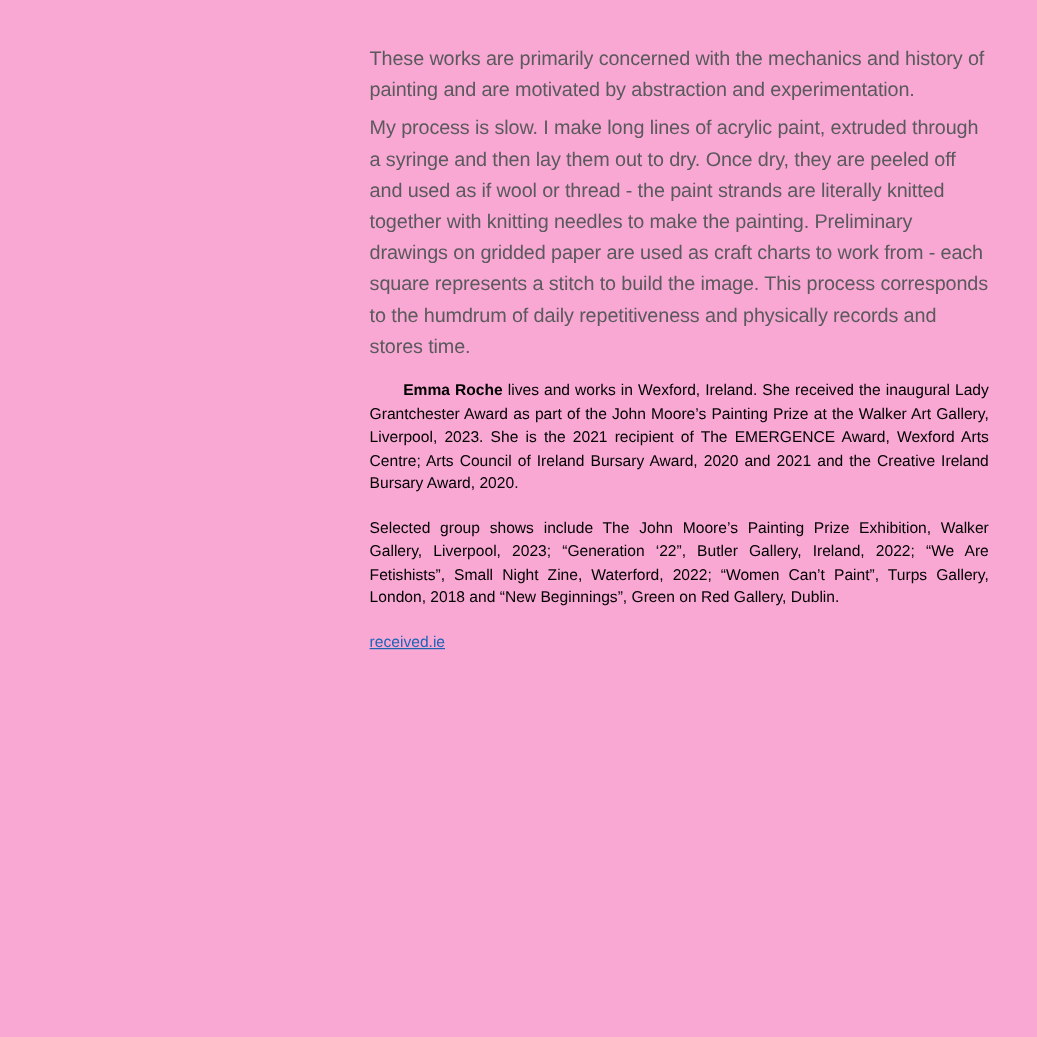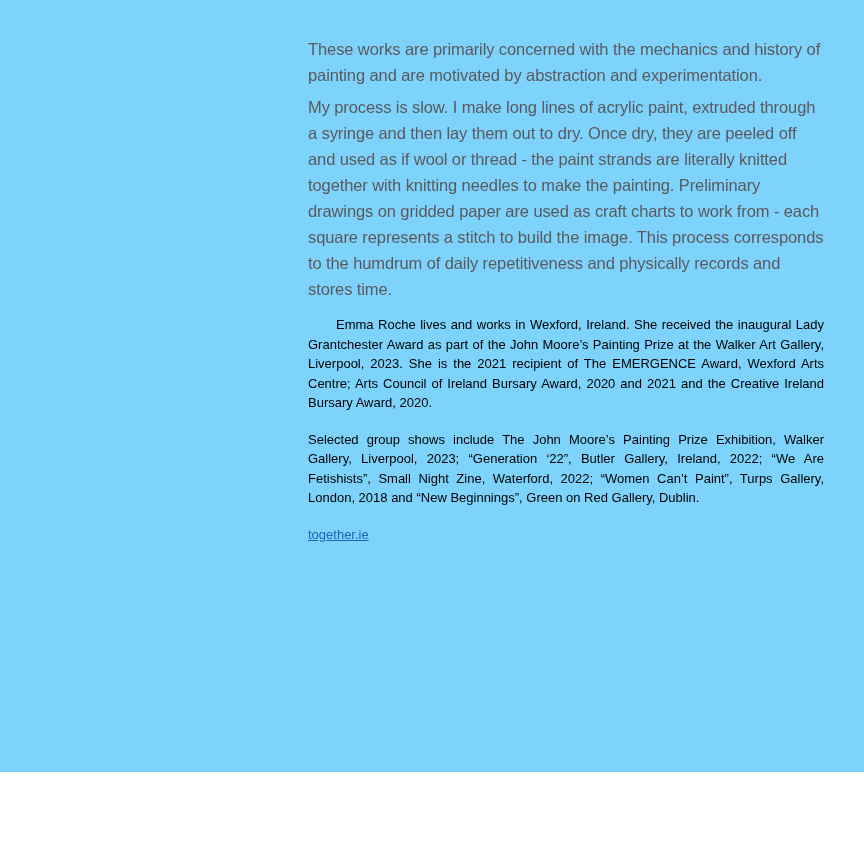--- a/index.html
+++ b/index.html
@@ -7,22 +7,22 @@
     padding: 0;
     background: #ffffff;
     width: 864px;
     height: 864px;
     overflow: hidden;
     font-family: "Liberation Sans", sans-serif;
   }
   .page {
     position: relative;
     width: 864px;
-    height: 772px;
-    background: #7dd3fc;
+    height: 864px;
+    background: #f9a8d4;
   }
   .text-column {
     position: absolute;
     left: 308px;
     top: 36px;
     width: 516px;
   }
   p { margin: 0; padding: 0; }
   .statement {
     font-size: 16.5px;
@@ -34,21 +34,21 @@
   }
   .statement:last-of-type { margin-bottom: 0; }
   .statement-group { margin-bottom: 13px; }
   .bio {
     font-size: 13px;
     line-height: 19.5px;
     color: #000000;
     text-align: justify;
     margin-bottom: 17px;
   }
-  .bio strong { font-weight: normal; padding-left: 28px; }
+  .bio strong { font-weight: bold; padding-left: 28px; }
   .weblink {
     display: inline-block;
     font-size: 13px;
     line-height: 19.5px;
     color: #1d64b5;
     text-decoration: underline;
     cursor: pointer;
   }
 </style>
 </head>
@@ -60,16 +60,16 @@
     <div class="statement-group">
       <p class="statement">These works are primarily concerned with the mechanics and history of painting and are motivated by abstraction and experimentation.</p>
       <p class="statement">My process is slow. I make long lines of acrylic paint, extruded through a syringe and then lay them out to dry. Once dry, they are peeled off and used as if wool or thread - the paint strands are literally knitted together with knitting needles to make the painting. Preliminary drawings on gridded paper are used as craft charts to work from - each square represents a stitch to build the image. This process corresponds to the humdrum of daily repetitiveness and physically records and stores time.</p>
     </div>
 
     <p class="bio"><strong>Emma Roche</strong><span> lives and works in Wexford, Ireland. She received the inaugural Lady Grantchester Award as part of the John Moore’s Painting Prize at the Walker Art Gallery, Liverpool, 2023. She is the 2021 recipient of The EMERGENCE Award, Wexford Arts Centre; Arts Council of Ireland Bursary Award, 2020 and 2021 and the Creative Ireland Bursary Award, 2020.</span></p>
 
 
     <p class="bio">Selected group shows include The John Moore’s Painting Prize Exhibition, Walker Gallery, Liverpool, 2023; “Generation ‘22”, Butler Gallery, Ireland, 2022; “We Are Fetishists”, Small Night Zine, Waterford, 2022; “Women Can’t Paint”, Turps Gallery, London, 2018 and “New Beginnings”, Green on Red Gallery, Dublin.</p>
 
-    <a class="weblink" href="#">together.ie</a>
+    <a class="weblink" href="#">received.ie</a>
 
   </div>
 </div>
 
 </body></html>

